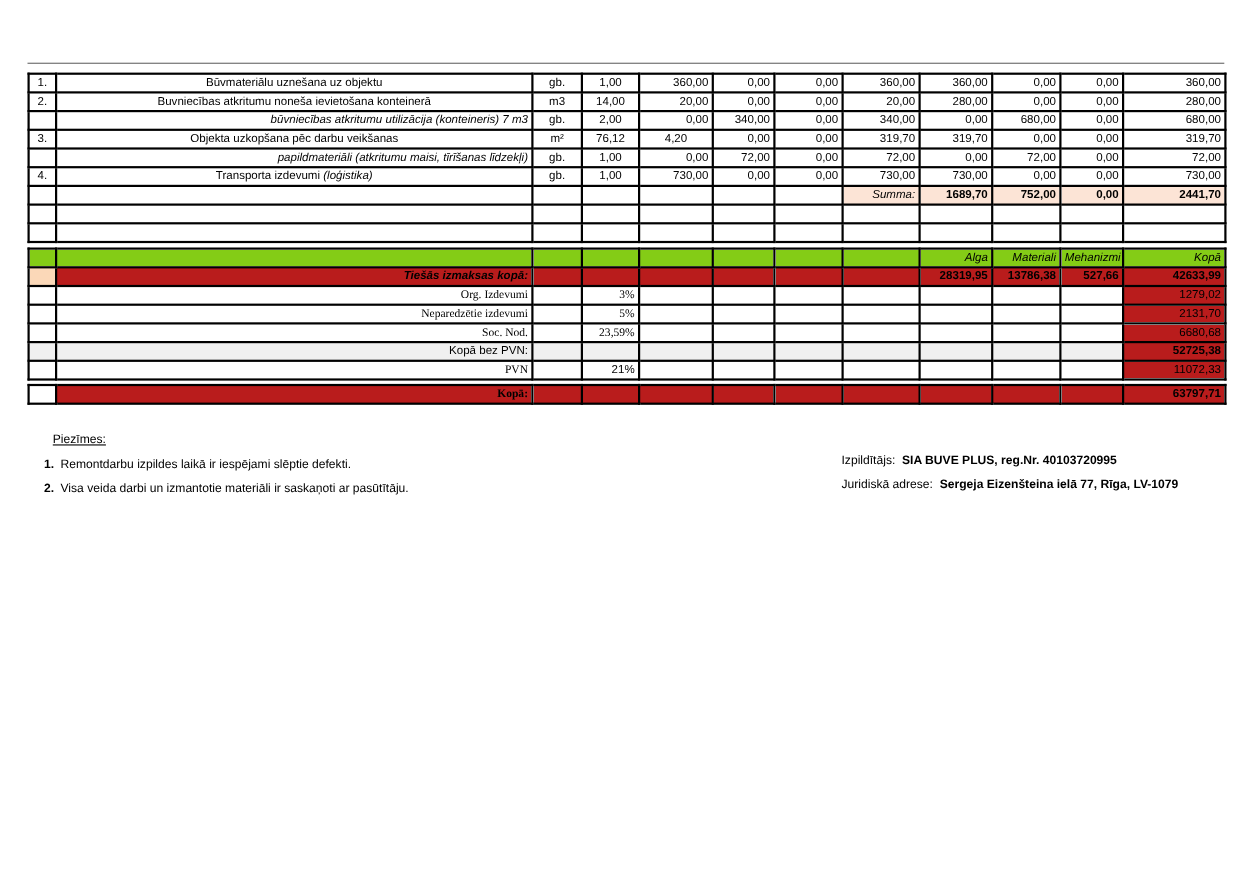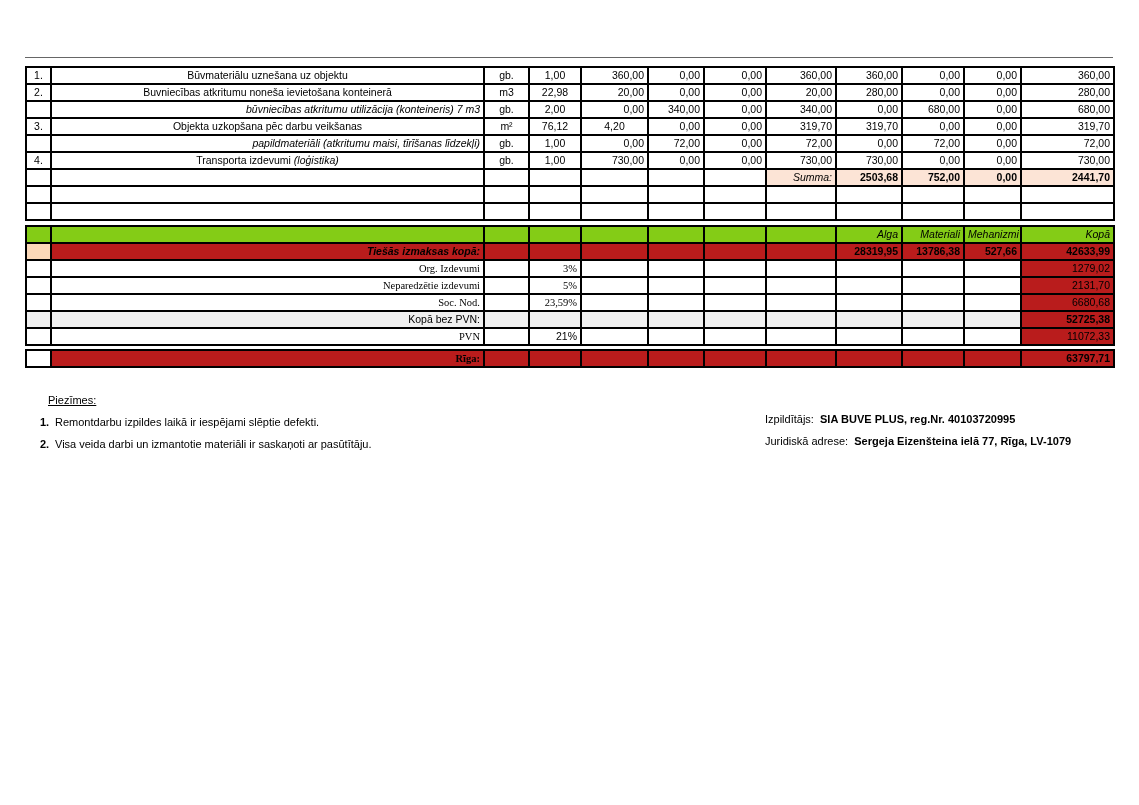--- a/index.html
+++ b/index.html
@@ -80,21 +80,21 @@
         <td class="ar">360,00</td>
         <td class="ar">360,00</td>
         <td class="ar">0,00</td>
         <td class="ar">0,00</td>
         <td class="ar">360,00</td>
       </tr>
       <tr>
         <td class="ac f9">2.</td>
         <td class="al f11">Buvniecības atkritumu noneša ievietošana konteinerā</td>
         <td class="ac f10">m3</td>
-        <td class="ac f10">22,98</td>
+        <td class="ac f10">14,00</td>
         <td class="ar">20,00</td>
         <td class="ar">0,00</td>
         <td class="ar">0,00</td>
         <td class="ar">20,00</td>
         <td class="ar">280,00</td>
         <td class="ar">0,00</td>
         <td class="ar">0,00</td>
         <td class="ar">280,00</td>
       </tr>
       <tr>
@@ -155,21 +155,21 @@
       </tr>
       <tr>
         <td></td>
         <td></td>
         <td></td>
         <td></td>
         <td></td>
         <td></td>
         <td></td>
         <td class="ar it bg-su">Summa:</td>
-        <td class="ar b bg-su">2503,68</td>
+        <td class="ar b bg-su">1689,70</td>
         <td class="ar b bg-su">752,00</td>
         <td class="ar b bg-su">0,00</td>
         <td class="ar b bg-su">2441,70</td>
       </tr>
       <tr>
         <td></td>
         <td></td>
         <td></td>
         <td></td>
         <td></td>
@@ -294,21 +294,21 @@
         <td></td>
         <td></td>
         <td></td>
         <td class="ar bg-or">11072,33</td>
       </tr>
       <tr class="gap3">
         <td colspan="12"></td>
       </tr>
       <tr>
         <td></td>
-        <td class="ar b serif f11 bg-or">Rīga:</td>
+        <td class="ar b serif f11 bg-or">Kopā:</td>
         <td class="bg-or"></td>
         <td class="bg-or"></td>
         <td class="bg-or"></td>
         <td class="bg-or"></td>
         <td class="bg-or"></td>
         <td class="bg-or"></td>
         <td class="bg-or"></td>
         <td class="bg-or"></td>
         <td class="bg-or"></td>
         <td class="ar b bg-or">63797,71</td>

